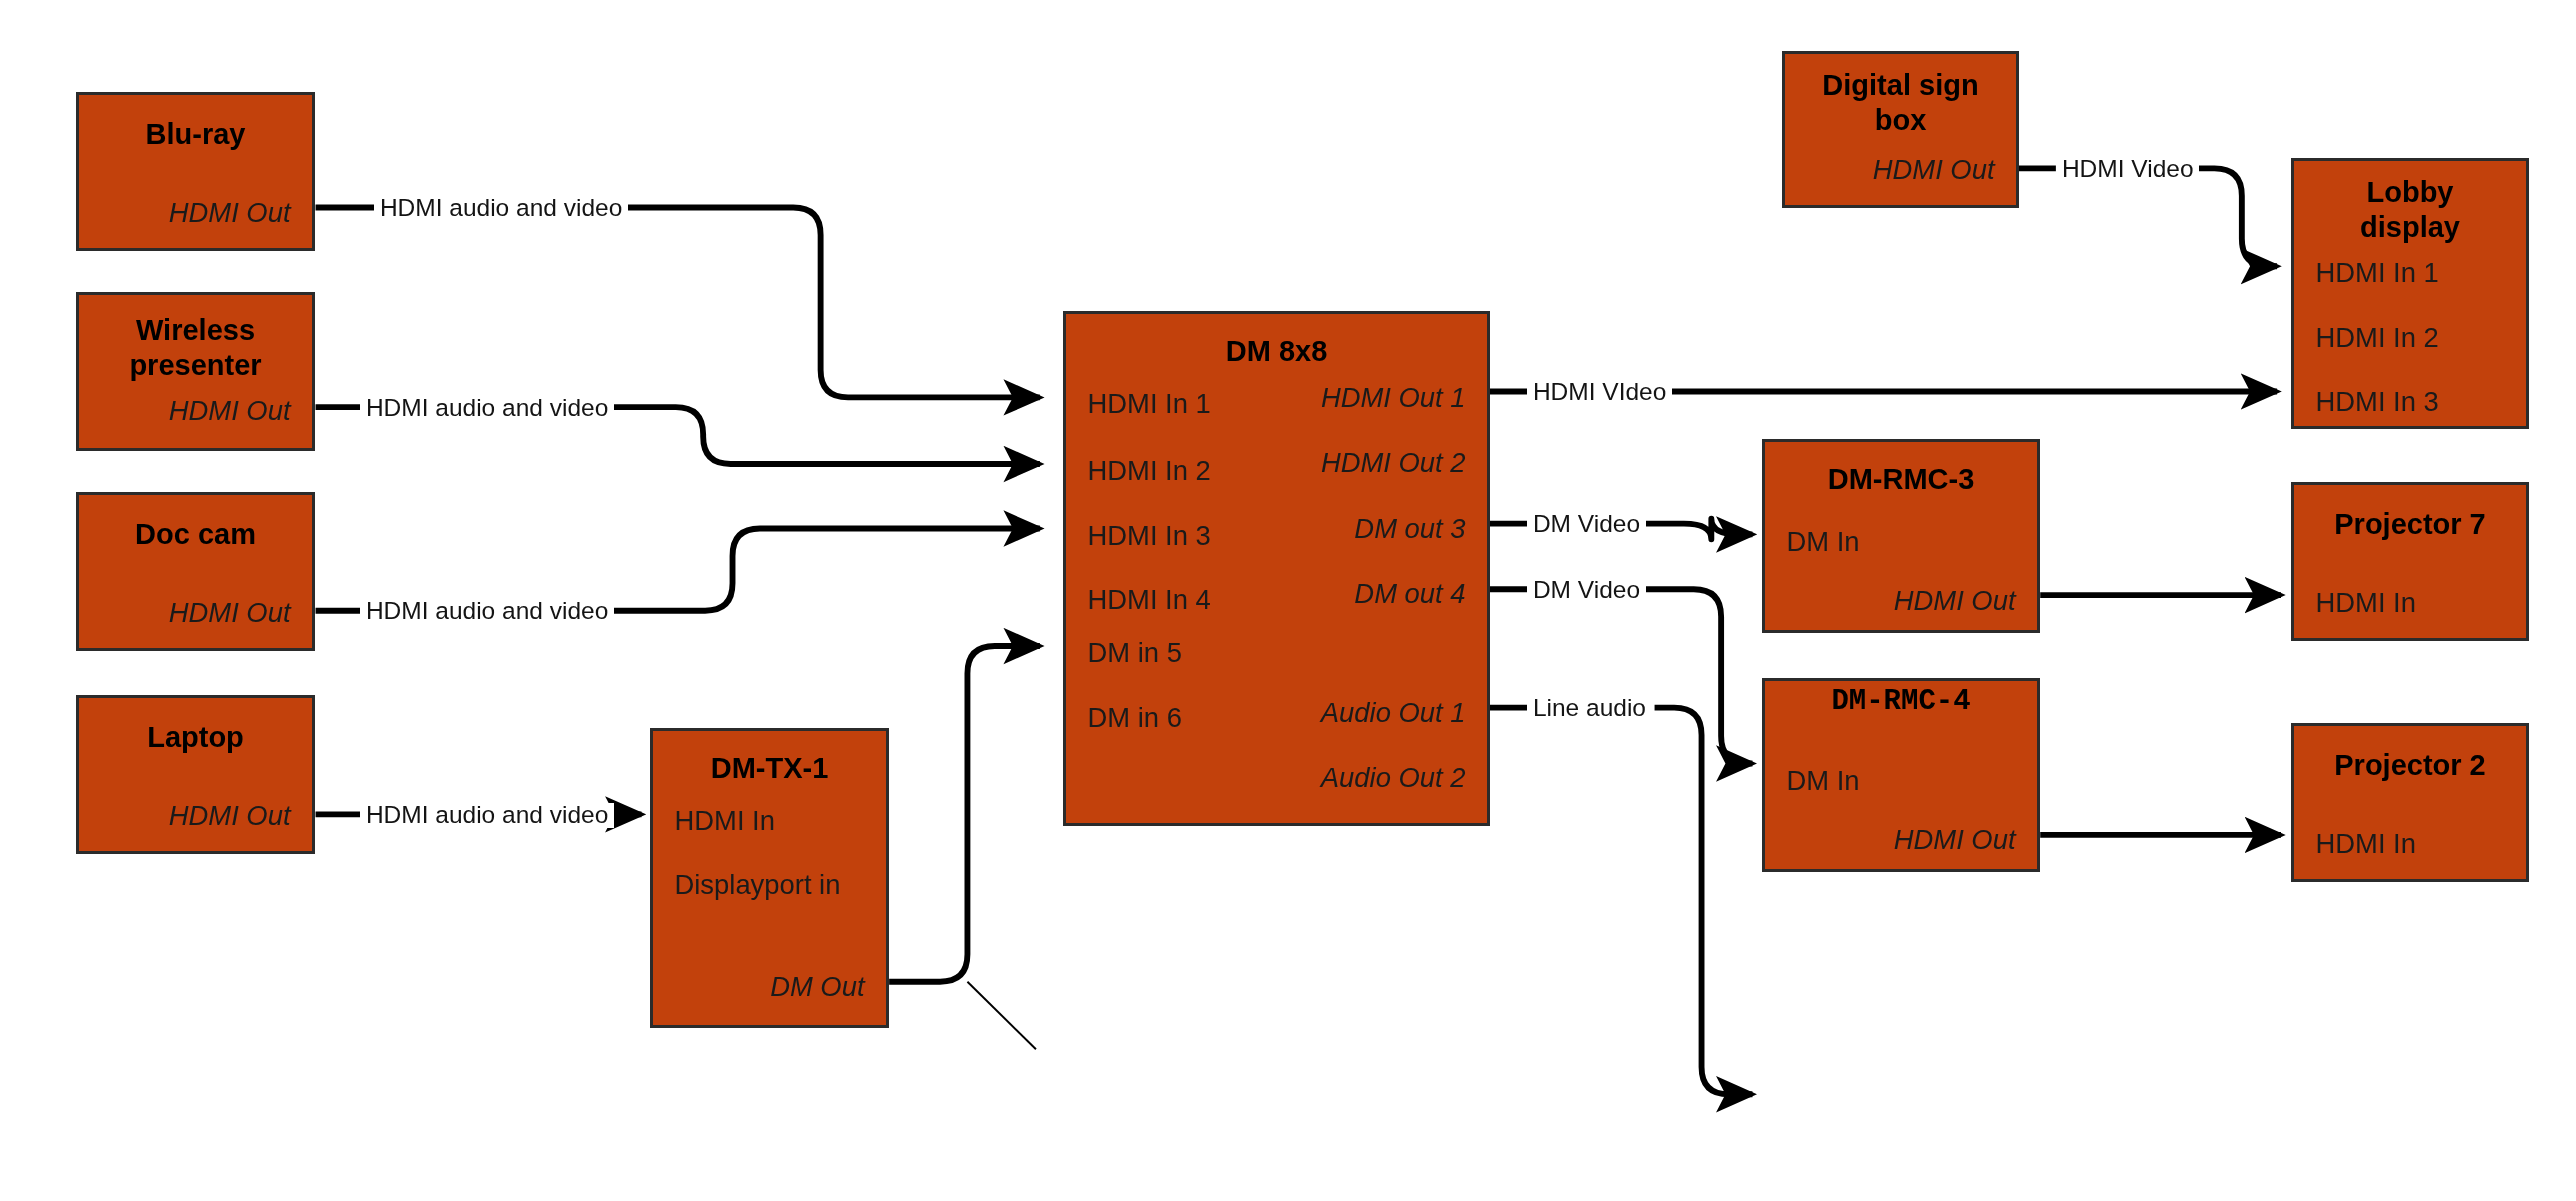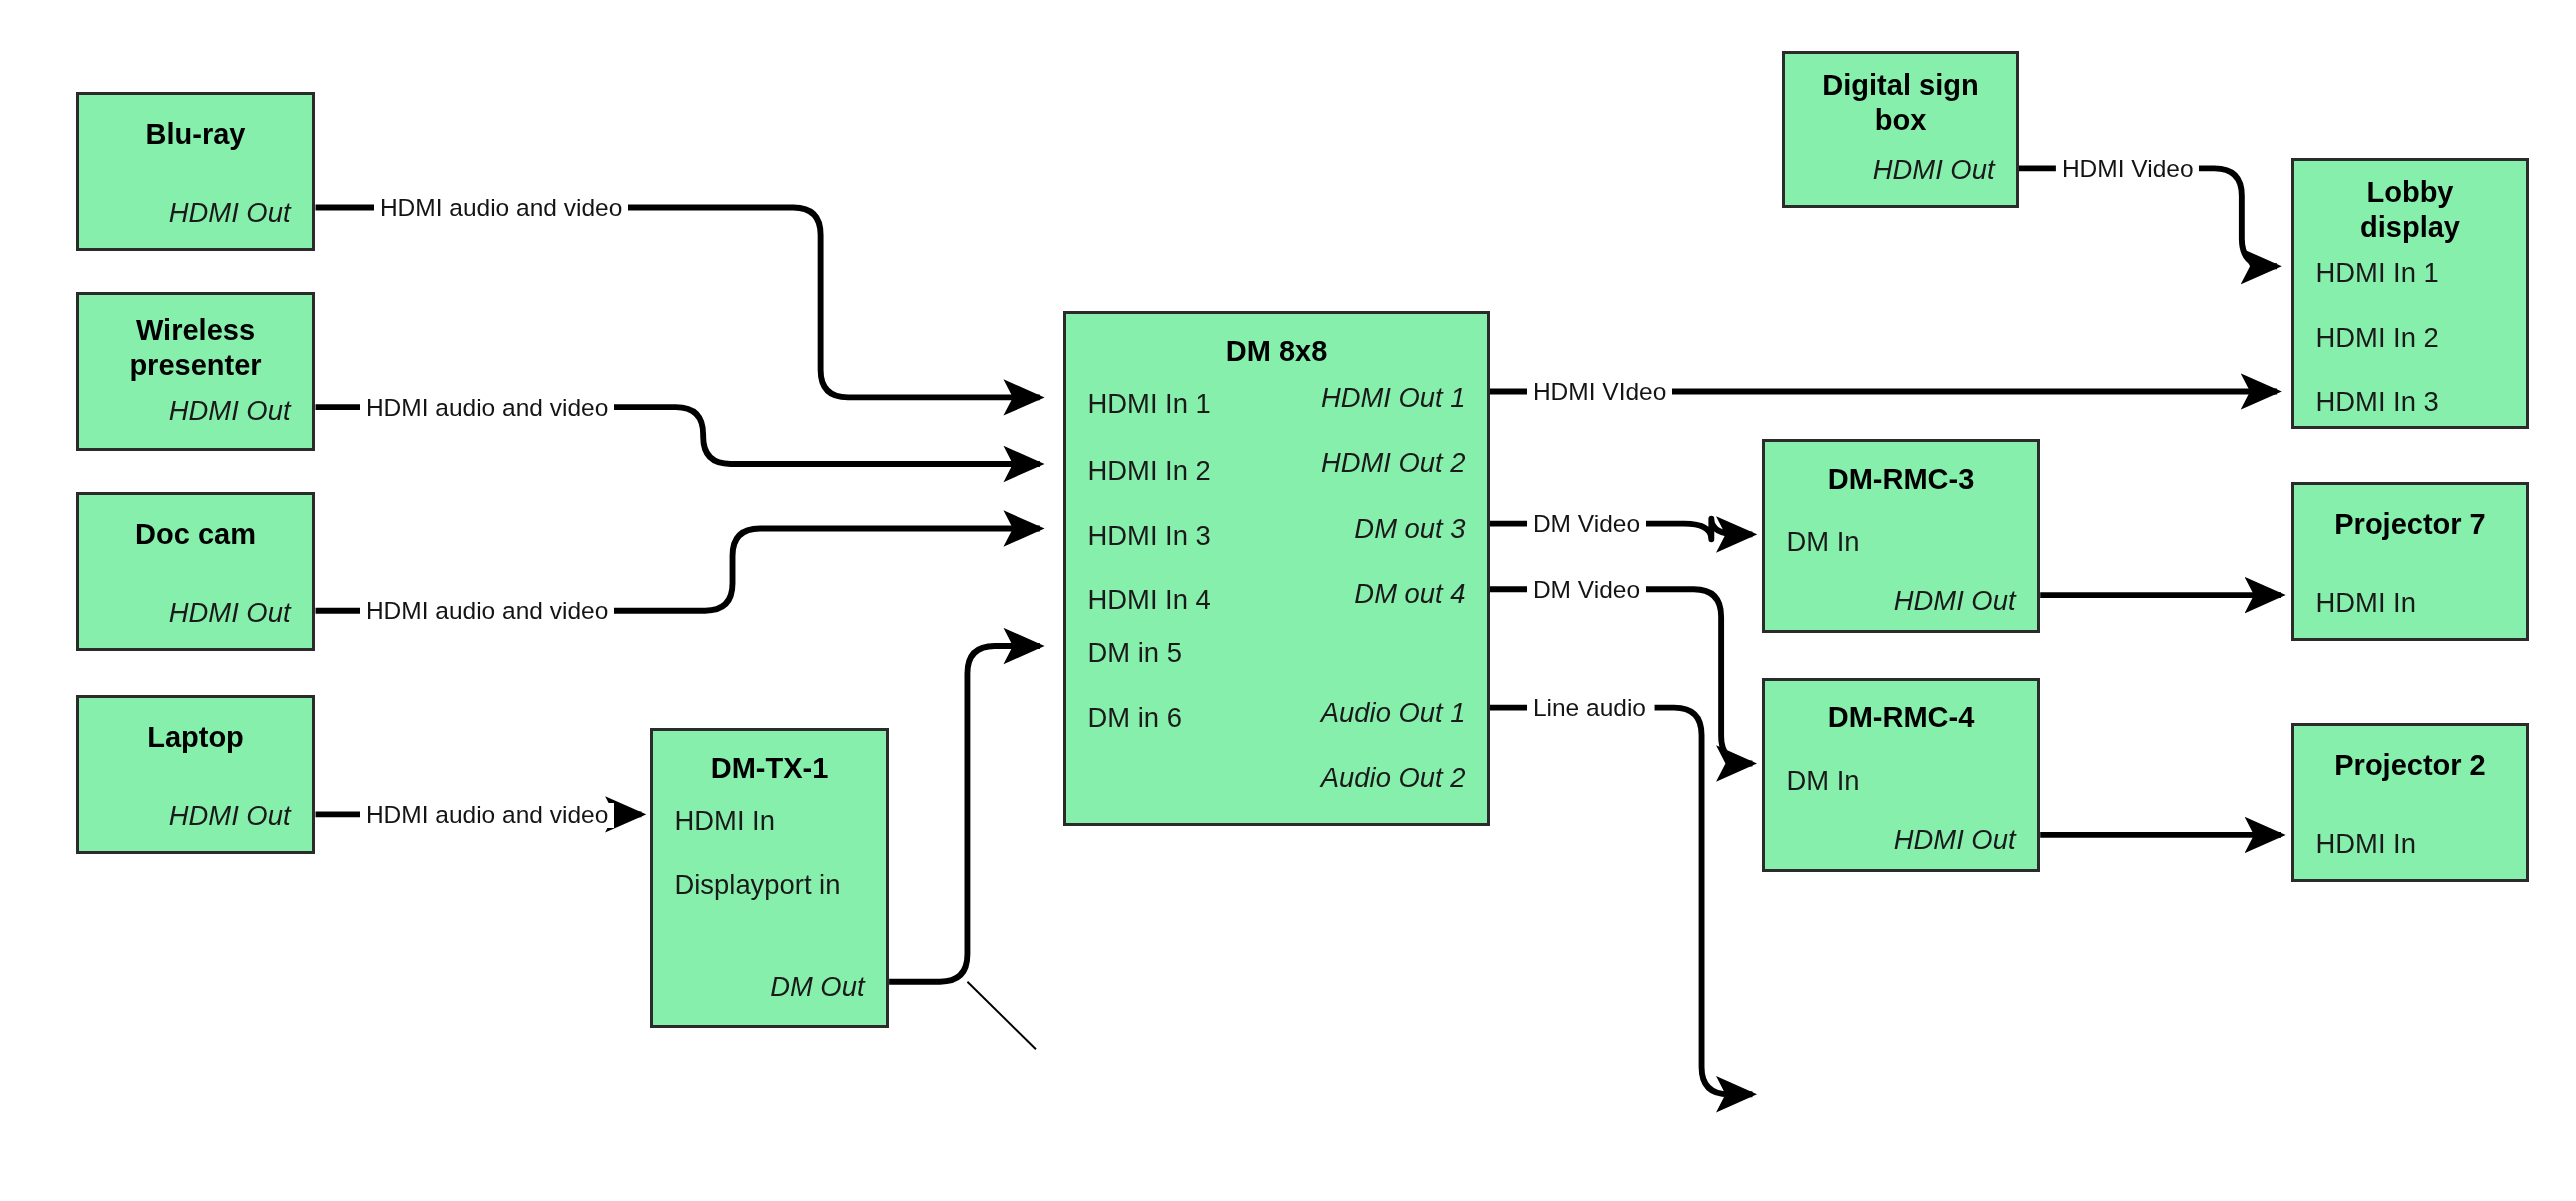--- a/index.html
+++ b/index.html
@@ -20,21 +20,21 @@
     left: 0;
     top: 0;
     width: 2576px;
     height: 1201px;
     pointer-events: none;
   }
   .node {
     position: absolute;
     box-sizing: border-box;
     border: 3.9px solid #2b2b2b;
-    background: #86efac;
+    background: #c2410c;
     z-index: 3;
   }
   .node-title {
     position: absolute;
     left: 0;
     right: 0;
     text-align: center;
     font-weight: bold;
     font-size: 29px;
     color: #000000;
@@ -194,21 +194,21 @@
     <div class="port left" style="top:227px;">HDMI In 3</div>
   </div>
 
   <div class="node" style="left:1762px; top:439px; width:278px; height:194px;">
     <div class="node-title" style="top:19.6px;">DM-RMC-3</div>
     <div class="port left" style="top:86px;">DM In</div>
     <div class="port right" style="top:145px;">HDMI Out</div>
   </div>
 
   <div class="node" style="left:1762px; top:678px; width:278px; height:194px;">
-    <div class="node-title" style="top:19px;">DM-RMC-4</div>
+    <div class="node-title" style="top:3px;font-family:Liberation Mono, monospace;">DM-RMC-4</div>
     <div class="port left" style="top:86px;">DM In</div>
     <div class="port right" style="top:145px;">HDMI Out</div>
   </div>
 
   <div class="node" style="left:2291px; top:482px; width:238px; height:159px;">
     <div class="node-title" style="top:21.5px;">Projector 7</div>
     <div class="port left" style="top:104px;">HDMI In</div>
   </div>
 
   <div class="node" style="left:2291px; top:723px; width:238px; height:159px;">

